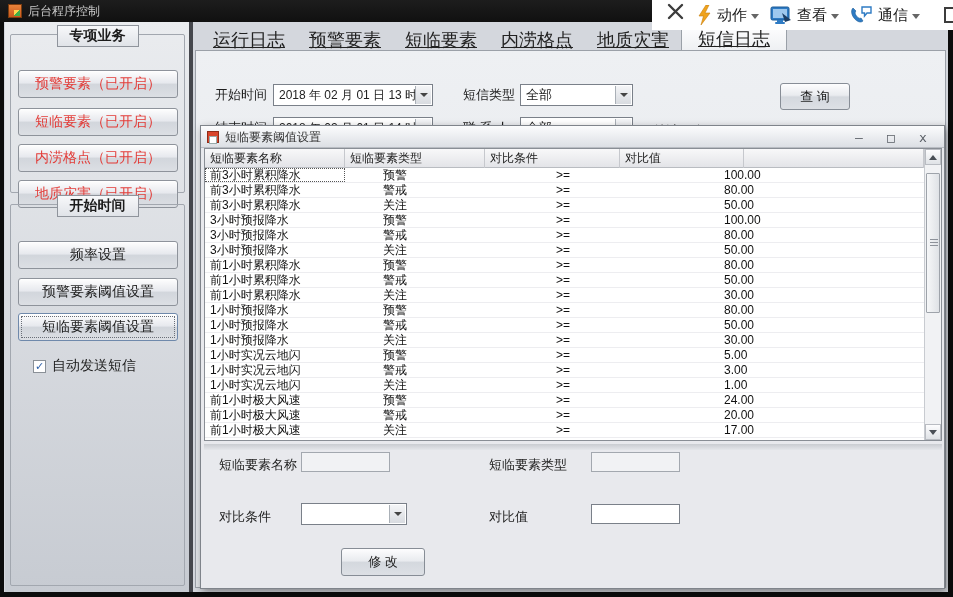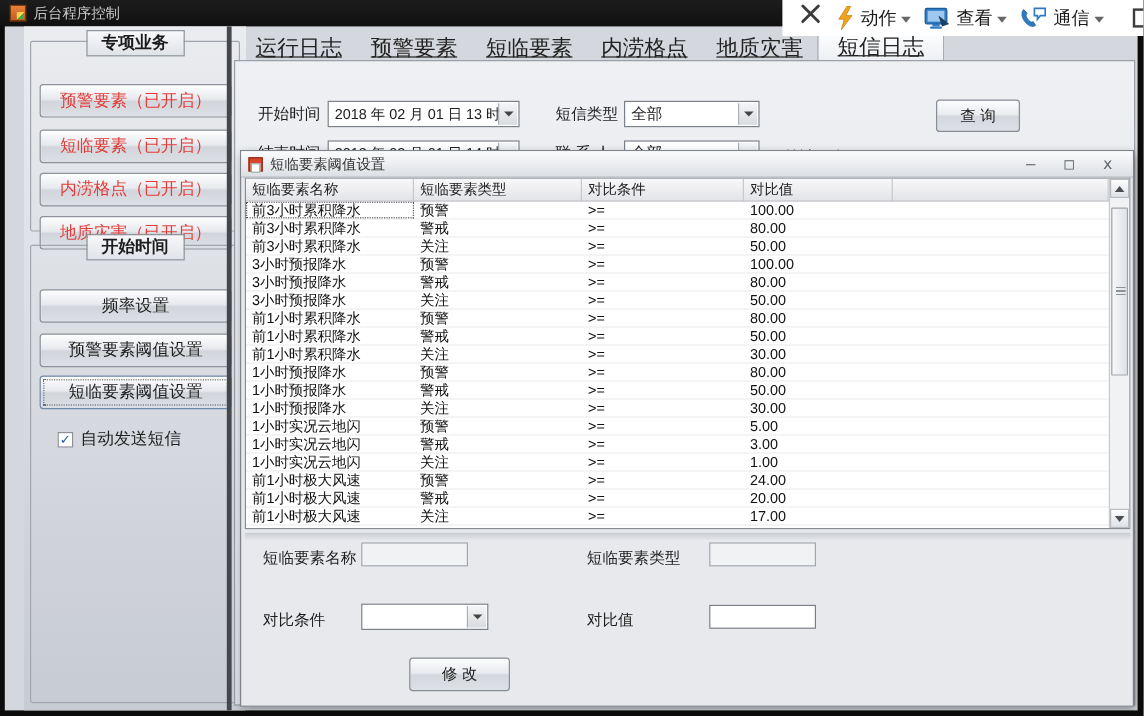--- a/index.html
+++ b/index.html
@@ -17,21 +17,21 @@
   .tb-close { margin-left:12px; width:22px; height:22px; display:flex; align-items:center; justify-content:center; cursor:pointer; }
   .tb-group { display:flex; align-items:center; margin-left:11px; cursor:pointer; }
   .tb-label { font-size:15px; color:#1b1b1b; margin-left:5px; }
   .caret { width:0; height:0; border-left:4px solid transparent; border-right:4px solid transparent; border-top:5px solid #666; margin-left:4px; margin-top:2px; }
   .tb-partial { position:absolute; left:292px; top:7px; width:14px; height:16px; border:2px solid #3c3c3c; background:#fff; }
 
   
   .window-body { position:absolute; left:4px; top:22px; width:944px; height:570px; background:#d4d7dd; }
 
   
-  .sidebar { position:absolute; left:16px; top:0; width:185px; height:570px; background:linear-gradient(180deg,#eaecef,#c7cbd2); }
+  .sidebar { position:absolute; left:1px; top:0; width:185px; height:570px; background:linear-gradient(180deg,#eaecef,#c7cbd2); }
   .side-divider { position:absolute; left:185px; top:0; width:4px; height:570px; background:#45474d; }
   .groupbox { position:absolute; left:5px; width:175px; border:1px solid #a2a7af; border-radius:2px; }
   .gb1 { top:12px; height:159px; }
   .gb2 { top:182px; height:382px; }
   .gb-label { position:absolute; top:-10px; left:50%; transform:translateX(-50%); padding:1px 12px; font-size:14px; font-weight:600; color:#1c1c1c; background:linear-gradient(#f7f8fa,#e0e3e8); border:1px solid #8f949c; white-space:nowrap; }
   .side-btn { position:absolute; left:7px; width:160px; height:28px; border:1px solid #8e939b; border-radius:3px; background:linear-gradient(180deg,#fefefe,#e7e9ee 45%,#d2d6dc 52%,#dcdfe4); font-size:14px; display:flex; align-items:center; justify-content:center; cursor:pointer; box-shadow:0 1px 1px rgba(255,255,255,.8) inset; white-space:nowrap; }
   .side-btn.red { color:#e23c38; }
   .side-btn.dark { color:#1e1e1e; }
   .side-btn.focused { border-color:#6f89ab; outline:1px dotted #6a6f78; outline-offset:-4px; }
   .chk-row { position:absolute; left:28px; top:337px; display:flex; align-items:center; cursor:pointer; }
@@ -60,21 +60,21 @@
   .dlg-icon::after { content:""; position:absolute; left:1px; top:4px; width:6px; height:6px; background:#fff; border:1px solid #9aa; }
   .dlg-title { position:absolute; left:24px; top:0; line-height:22px; font-size:12px; color:#333; }
   .dlg-btns { position:absolute; right:10px; top:2px; display:flex; gap:10px; }
   .dlg-wbtn { width:22px; height:18px; display:flex; align-items:center; justify-content:center; color:#5a5f66; font-size:13px; cursor:pointer; font-family:"DejaVu Sans Mono",monospace; }
 
   
   .tbl { position:absolute; left:3px; top:22px; width:738px; height:293px; background:#fff; border:1px solid #898e95; }
   .tbl-header { position:absolute; left:0; top:0; right:17px; height:19px; background:linear-gradient(#f8f8f9,#e3e4e8); border-bottom:1px solid #b9bcc1; display:flex; }
   .th { height:19px; line-height:19px; padding-left:5px; font-size:12px; color:#222; border-right:1px solid #c6c8cd; overflow:hidden; white-space:nowrap; }
   .tbl-rows { position:absolute; left:0; top:19px; right:17px; bottom:0; overflow:hidden; }
-  .tr { display:flex; height:15px; border-bottom:1px solid #ededf0; cursor:default; }
+  .tr { display:flex; height:15px; border-bottom:1px solid #ededf0; cursor:default;gap:33px; }
   .td { font-size:12px; line-height:14px; padding-left:5px; color:#111; overflow:hidden; white-space:nowrap; }
   .td.focus-cell { outline:1px dotted #555; outline-offset:-1px; }
   .c0{width:140px;} .c1{width:140px;} .c2{width:135px;} .c3{width:124px;} .c4{flex:1;}
 
   
   .vscroll { position:absolute; right:0; top:0; bottom:0; width:17px; background:#f1f2f4; border-left:1px solid #c8cbd0; }
   .sc-btn { position:absolute; left:0; width:16px; height:16px; background:linear-gradient(#fdfdfe,#dfe2e6); border:1px solid #b9bcc2; display:flex; align-items:center; justify-content:center; cursor:pointer; }
   .sc-up { top:0; } .sc-down { bottom:0; }
   .arr-up { width:0;height:0;border-left:4px solid transparent;border-right:4px solid transparent;border-bottom:5px solid #4a4f56; }
   .arr-dn { width:0;height:0;border-left:4px solid transparent;border-right:4px solid transparent;border-top:5px solid #4a4f56; }

